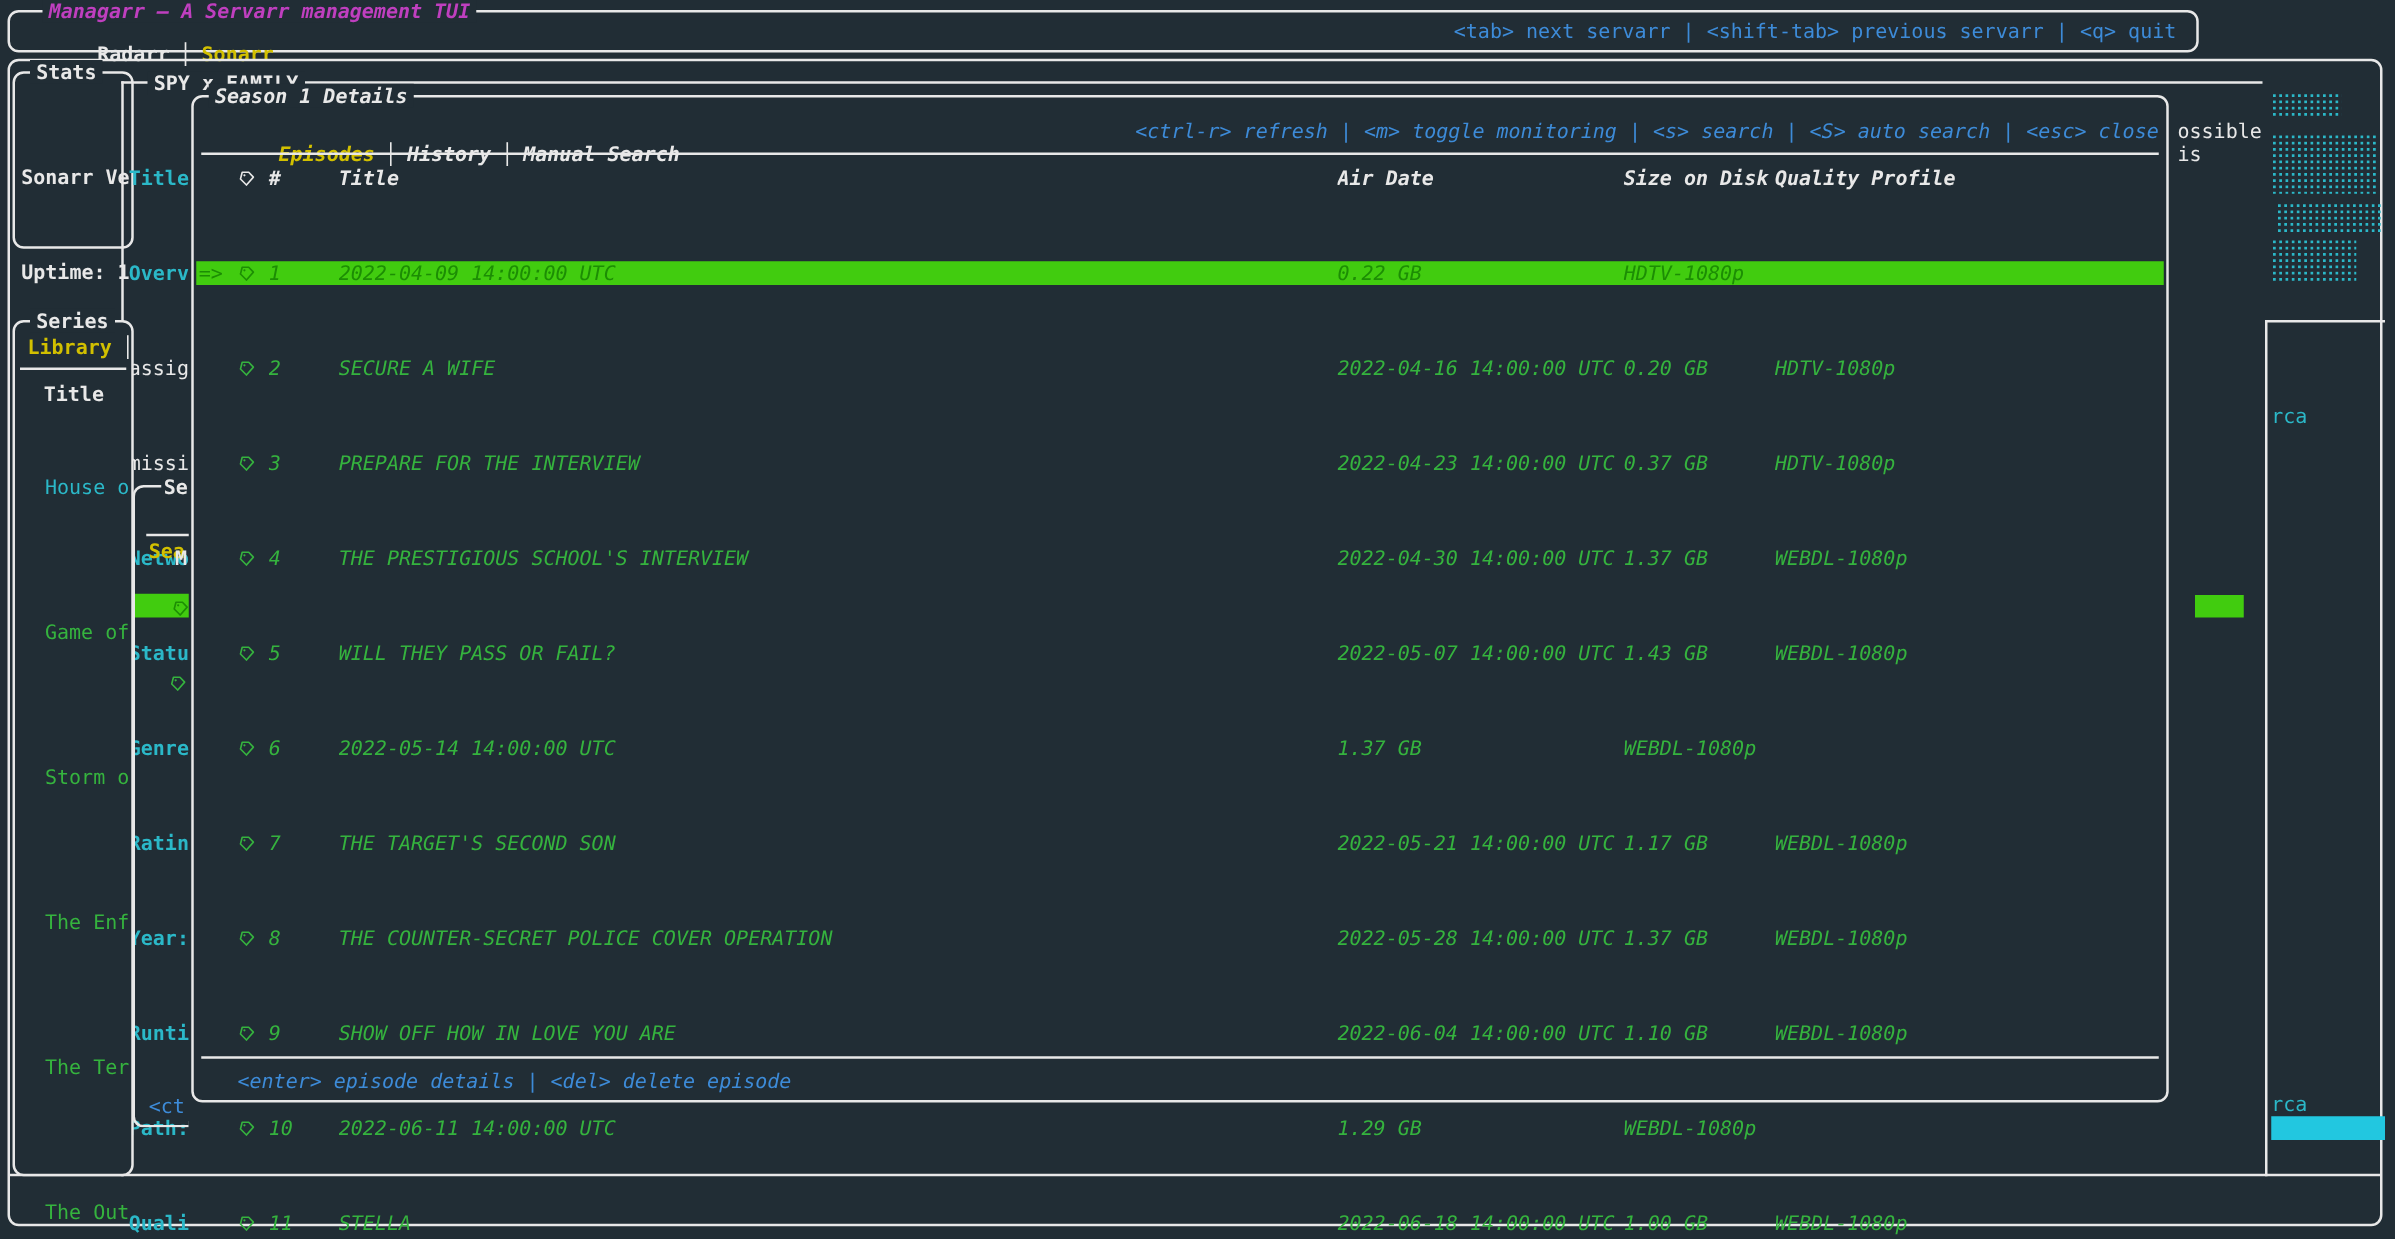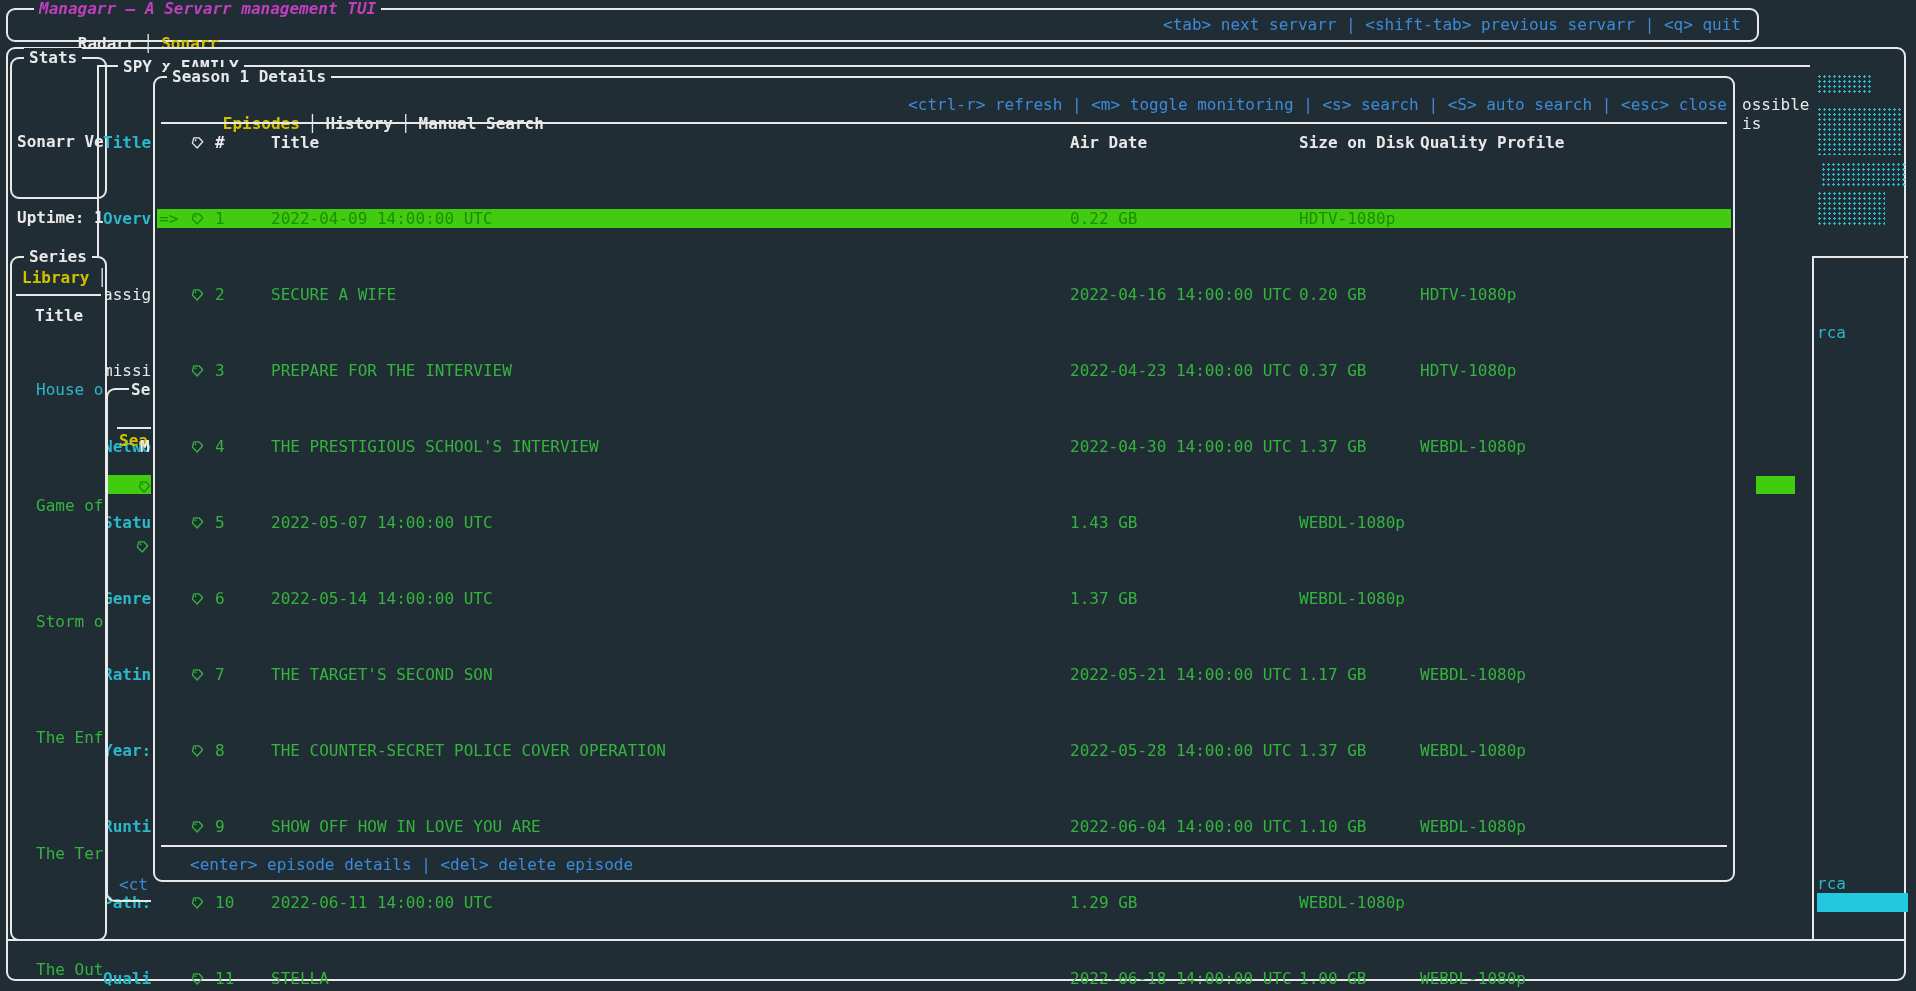--- a/index.html
+++ b/index.html
@@ -273,21 +273,21 @@
         
       
         
       
         
       
     </div>
   </div>
 
   
-  <div class="box opaque popup" style="left:153px;top:76px;width:1582px;height:806px;">
+  <div class="box opaque popup" style="left:153px;top:76px;width:1582px;height:806px;font-style:italic;">
     <span class="box-title" style="left:12px;">Season 1 Details</span>
 
     <div class="pop-tabs">
       <span class="yellow">Episodes</span><span class="tab-sep">│</span><span class="white-b">History</span><span class="tab-sep">│</span><span class="white-b">Manual Search</span>
     </div>
     <div class="pop-hints blue">&lt;ctrl-r&gt; refresh | &lt;m&gt; toggle monitoring | &lt;s&gt; search | &lt;S&gt; auto search | &lt;esc&gt; close</div>
     <div class="hline" style="left:6px;right:6px;top:44px;width:auto;"></div>
 
     
     <div class="ep-grid ep-head">
@@ -357,20 +357,21 @@
           <span class="cell">WEBDL-1080p</span>
         </div>
       
         <div class="ep-grid ep-row">
           <span class="cell marker"></span>
           <span class="cell icon-cell"><svg class="tag" width="13" height="14" viewBox="0 0 16 16">
               <path d="M9.8 1.6 L14.4 6.4 L7.6 14.2 L1.7 8.2 L3.4 1.6 Z" fill="none" stroke="currentColor" stroke-width="1.6" stroke-linejoin="round"></path>
               <circle cx="5.6" cy="4.6" r="1.1" fill="currentColor"></circle>
             </svg></span>
           <span class="cell">5</span>
+          <span class="cell">WILL THEY PASS OR FAIL?</span>
           <span class="cell">2022-05-07 14:00:00 UTC</span>
           <span class="cell">1.43 GB</span>
           <span class="cell">WEBDL-1080p</span>
         </div>
       
         <div class="ep-grid ep-row">
           <span class="cell marker"></span>
           <span class="cell icon-cell"><svg class="tag" width="13" height="14" viewBox="0 0 16 16">
               <path d="M9.8 1.6 L14.4 6.4 L7.6 14.2 L1.7 8.2 L3.4 1.6 Z" fill="none" stroke="currentColor" stroke-width="1.6" stroke-linejoin="round"></path>
               <circle cx="5.6" cy="4.6" r="1.1" fill="currentColor"></circle>

